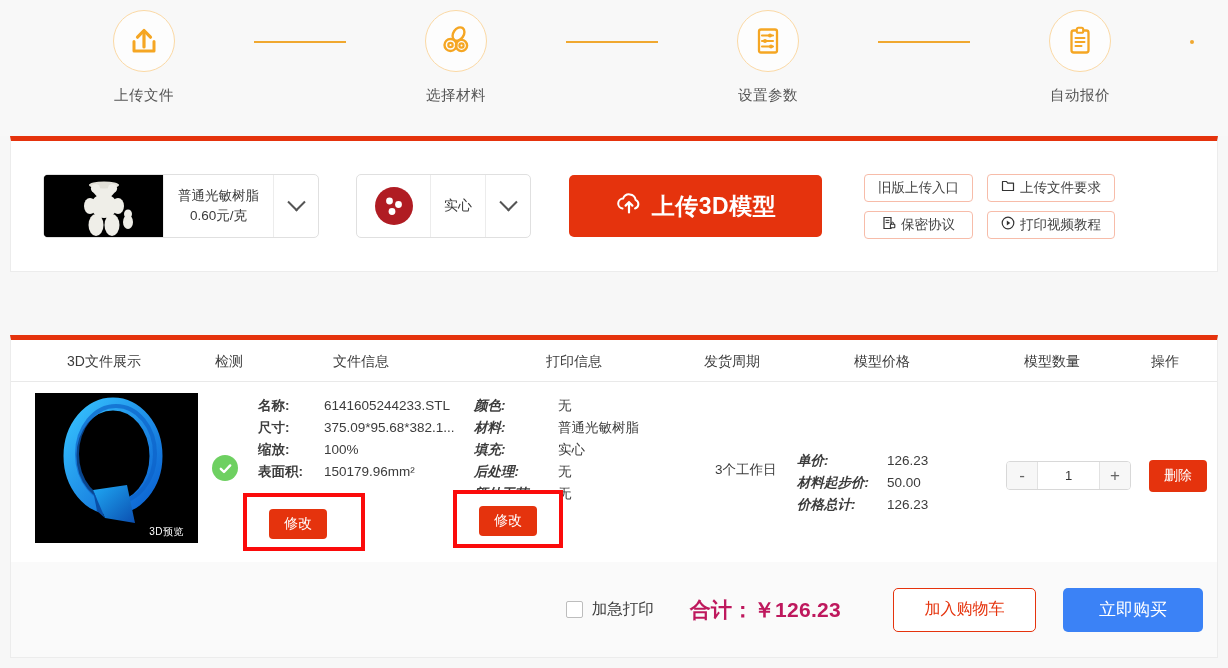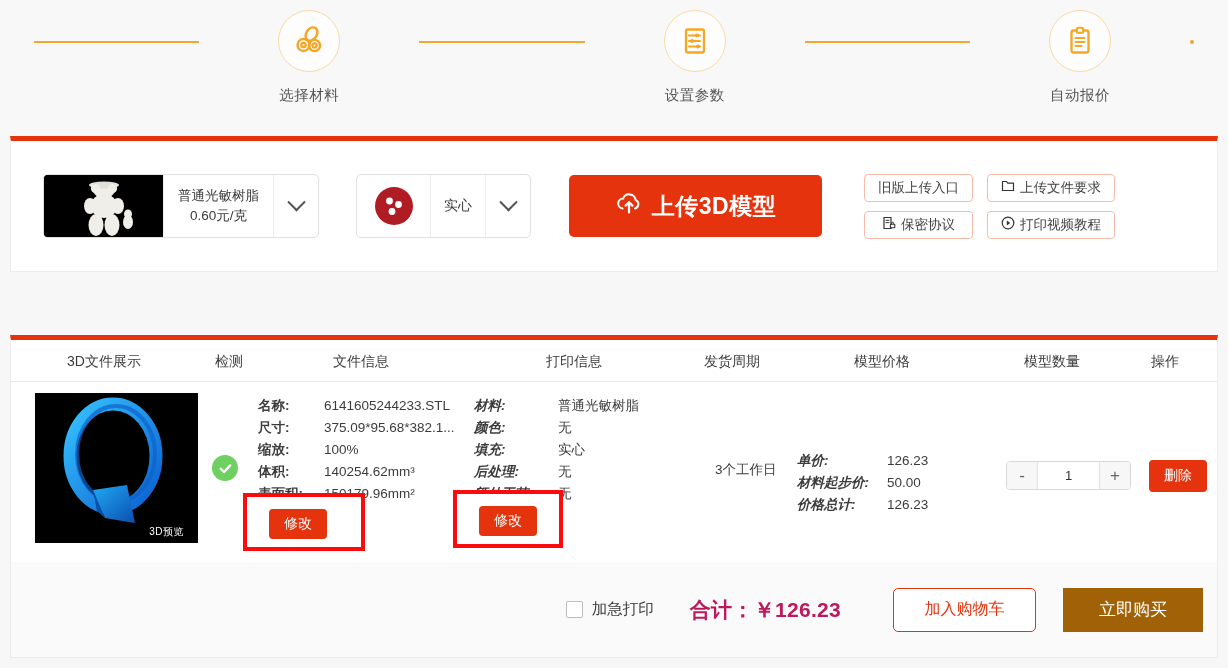--- a/index.html
+++ b/index.html
@@ -157,32 +157,42 @@
   .tfoot { position: absolute; left:0; right:0; bottom:0; height: 95px; background:#fafafa;
     display:flex; align-items:center; justify-content:flex-end; padding-right: 14px; gap: 0;}
   .cbox { width: 17px; height: 17px; border: 1px solid #bdbdbd; background:#fff; border-radius:2px; cursor:pointer;}
   .cbox-label { font-size: 15.5px; color:#3c3c3c; margin-left: 9px; }
   .total { font-size: 21px; font-weight: 700; color:#be185d; margin-left: 36px; letter-spacing: .3px;}
   .cart-btn {
     margin-left: 52px; width: 143px; height: 44px; border:1px solid #e5330d; border-radius:5px;
     background:#fff; color:#e5330d; font-size:16px; cursor:pointer; font-family:"Liberation Sans", sans-serif;
   }
   .buy-btn {
-    margin-left: 27px; width: 140px; height: 44px; border:none; border-radius:0;
-    background:#a16207; color:#fff; font-size:17px; cursor:pointer; font-family:"Liberation Sans", sans-serif;
+    margin-left: 27px; width: 140px; height: 44px; border:none; border-radius:5px;
+    background:#3b82f6; color:#fff; font-size:17px; cursor:pointer; font-family:"Liberation Sans", sans-serif;
   }
 </style>
 </head>
 <body>
 
 <div class="page">
 
   <div class="stepper">
     <div class="spacer-edge"></div>
 
+    <div class="step-col">
+      <div class="step-circle">
+        <svg width="34" height="34" viewBox="0 0 34 34" fill="none">
+          <path d="M17 23V7" stroke="#f5a623" stroke-width="3.2" stroke-linecap="round"></path>
+          <path d="M10.5 13.2 17 6.5l6.5 6.7" stroke="#f5a623" stroke-width="3.2" stroke-linecap="round" stroke-linejoin="round"></path>
+          <path d="M7 17.5v9.5h20v-9.5" stroke="#f5a623" stroke-width="3" stroke-linecap="round" stroke-linejoin="round"></path>
+        </svg>
+      </div>
+      <div class="step-label">上传文件</div>
+    </div>
 
     <div class="step-line"></div>
 
     <div class="step-col">
       <div class="step-circle">
         <svg width="34" height="34" viewBox="0 0 34 34" fill="none">
           <ellipse cx="19.5" cy="10" rx="5.2" ry="7.2" transform="rotate(35 19.5 10)" stroke="#f5a623" stroke-width="2.4"></ellipse>
           <circle cx="11.5" cy="21" r="6" stroke="#f5a623" stroke-width="2.4"></circle>
           <circle cx="11.5" cy="21" r="2.2" stroke="#f5a623" stroke-width="2.2"></circle>
           <circle cx="22.5" cy="21.5" r="5.6" stroke="#f5a623" stroke-width="2.4"></circle>
@@ -351,27 +361,26 @@
           <path d="M58 97 L92 92 L100 130 L70 125 Z" fill="url(#bg2)"></path>
           <path d="M58 97 L70 125 L62 118 Z" fill="#0a4fa8"></path>
         </svg>
         <div class="preview-label">3D预览</div>
       </div>
 
       <div class="kv" style="left:247px; top:13px">
         <div><span class="k" style="width:66px">名称:</span><span class="v">6141605244233.STL</span></div>
         <div><span class="k" style="width:66px">尺寸:</span><span class="v">375.09*95.68*382.1...</span></div>
         <div><span class="k" style="width:66px">缩放:</span><span class="v">100%</span></div>
-        <div><span class="k" style="width:66px">体积:</span><span class="v">140254.62mm³</span></div>
         <div><span class="k" style="width:66px">表面积:</span><span class="v">150179.96mm²</span></div>
       </div>
 
       <div class="kv" style="left:463px; top:13px">
+        <div><span class="k ital" style="width:84px">颜色:</span><span class="v">无</span></div>
         <div><span class="k ital" style="width:84px">材料:</span><span class="v">普通光敏树脂</span></div>
-        <div><span class="k ital" style="width:84px">颜色:</span><span class="v">无</span></div>
         <div><span class="k ital" style="width:84px">填充:</span><span class="v">实心</span></div>
         <div><span class="k ital" style="width:84px">后处理:</span><span class="v">无</span></div>
         <div><span class="k ital" style="width:84px">额外工艺:</span><span class="v">无</span></div>
       </div>
 
       <div style="position:absolute; left:704px; top:79px; font-size:13.5px; color:#3c3c3c;">3个工作日</div>
 
       <div class="kv" style="left:786px; top:68px">
         <div><span class="k ital" style="width:90px">单价:</span><span class="v">126.23</span></div>
         <div><span class="k ital" style="width:90px">材料起步价:</span><span class="v">50.00</span></div>

